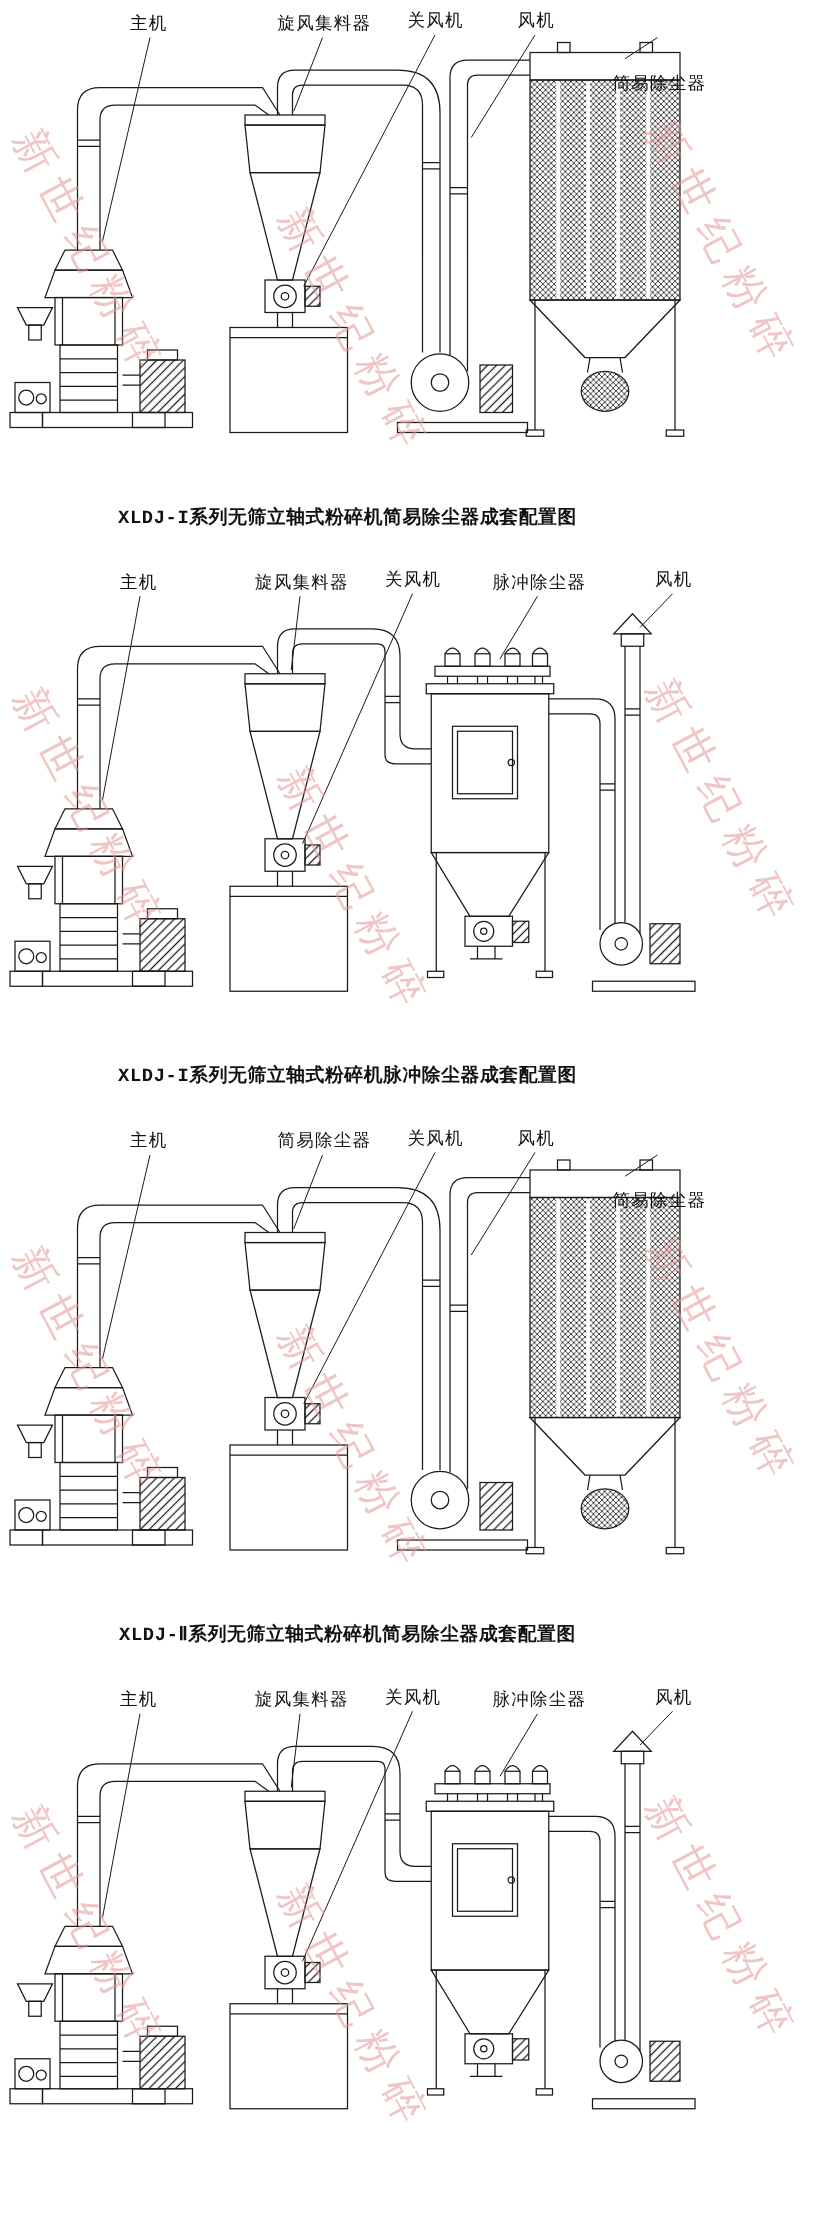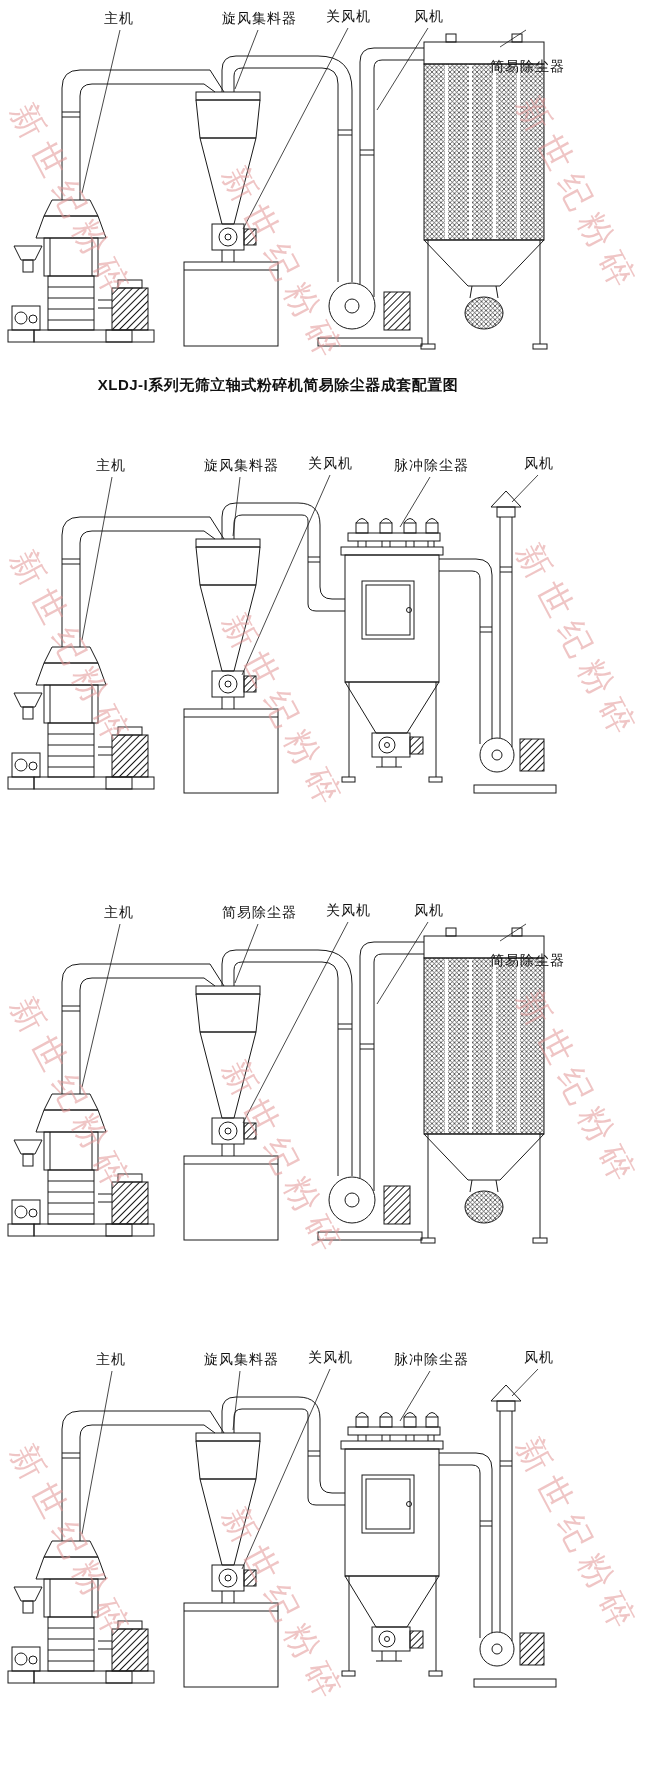--- a/index.html
+++ b/index.html
@@ -24,23 +24,23 @@
   .template-a .l3{left:326px;top:8px;}
   .template-a .l4{left:414px;top:8px;}
   .template-a .l5{left:490px;top:10px;margin-top:48px;}
   
   .template-b .l1{left:96px;top:10px;}
   .template-b .l2{left:204px;top:10px;}
   .template-b .l3{left:308px;top:8px;}
   .template-b .l4{left:394px;top:10px;font-family:Liberation Serif, serif;}
   .template-b .l5{left:524px;top:8px;}
   .caption{
-    position:absolute;top:376px;left:0;width:100%;
+    position:absolute;top:404px;left:0;width:100%;
     text-align:center;font-weight:700;font-size:15px;
-    letter-spacing:0.5px;color:#111;z-index:3;
+    letter-spacing:0.5px;color:#111;z-index:3;font-family:Liberation Mono, monospace;
   }
   .wm-layer{position:absolute;inset:0;pointer-events:none;z-index:5;}
   .wm{
     position:absolute;font-size:34px;font-weight:500;letter-spacing:10px;
     color:rgba(226,150,150,0.55);white-space:nowrap;
     transform:rotate(62deg);transform-origin:0 0;
   }
 </style>
 </head>
 <body>
@@ -195,31 +195,33 @@
 
   <section class="panel template-b" id="panel-2">
     <svg class="diagram" viewBox="0 0 660 365">
         <use href="#diagB"></use>
       </svg>
     <span class="lbl l1">主机</span>
     <span class="lbl l2">旋风集料器</span>
     <span class="lbl l3">关风机</span>
     <span class="lbl l4">脉冲除尘器</span>
     <span class="lbl l5">风机</span>
+    <div class="caption">XLDJ-I系列无筛立轴式粉碎机脉冲除尘器成套配置图</div>
   </section>
 
   <section class="panel template-a" id="panel-3">
     <svg class="diagram" viewBox="0 0 660 365">
         <use href="#diagA"></use>
       </svg>
     <span class="lbl l1">主机</span>
     <span class="lbl l2">简易除尘器</span>
     <span class="lbl l3">关风机</span>
     <span class="lbl l4">风机</span>
     <span class="lbl l5">简易除尘器</span>
+    <div class="caption">XLDJ-Ⅱ系列无筛立轴式粉碎机简易除尘器成套配置图</div>
   </section>
 
   <section class="panel template-b" id="panel-4">
     <svg class="diagram" viewBox="0 0 660 365">
         <use href="#diagB"></use>
       </svg>
     <span class="lbl l1">主机</span>
     <span class="lbl l2">旋风集料器</span>
     <span class="lbl l3">关风机</span>
     <span class="lbl l4">脉冲除尘器</span>

